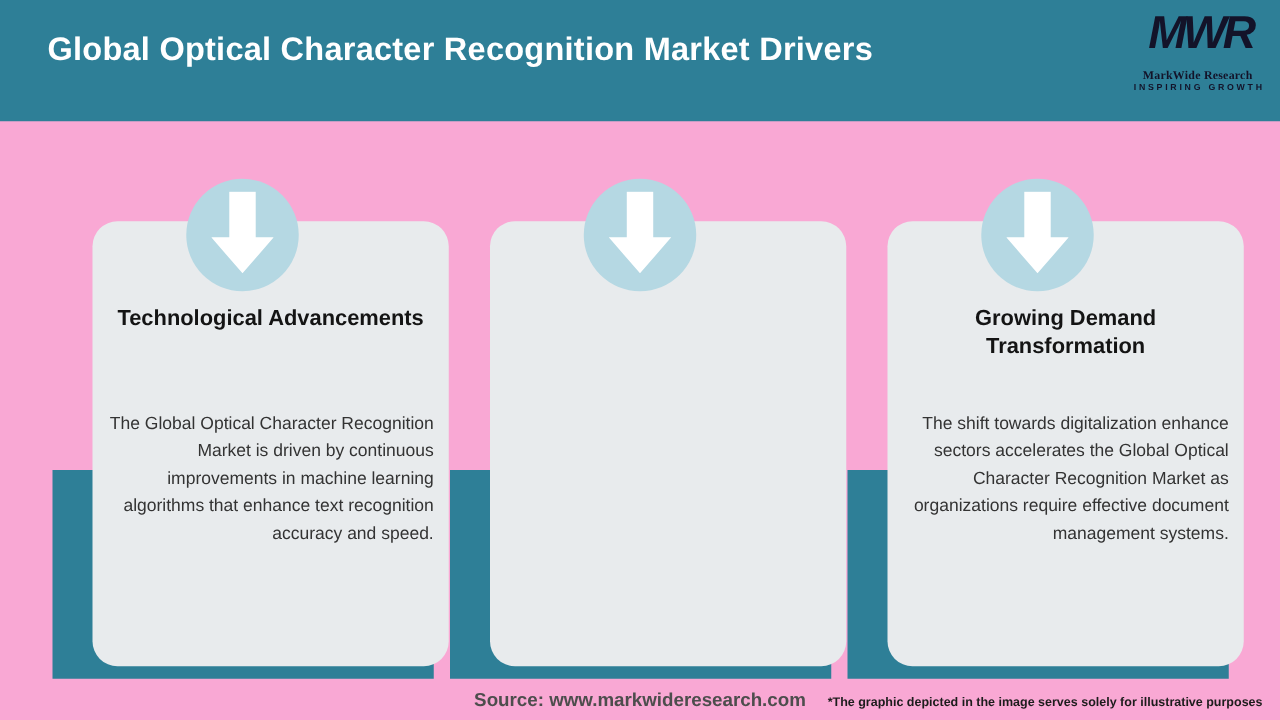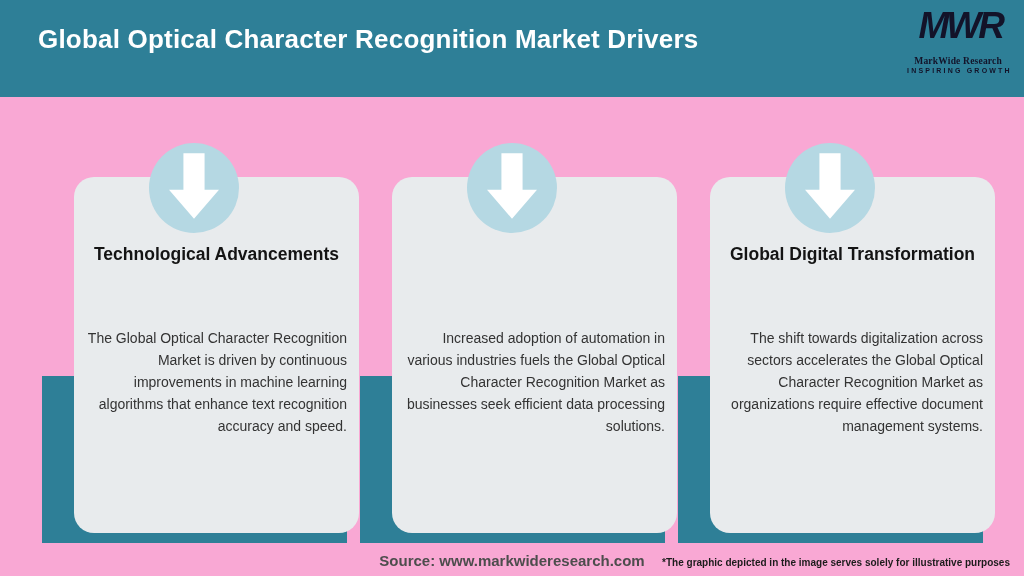--- a/index.html
+++ b/index.html
@@ -176,36 +176,35 @@
         <svg width="50" height="66" viewBox="0 0 52 68" aria-hidden="true">
           <path d="M15 0 H37 V38 H52 L26 68 L0 38 H15 Z" fill="#ffffff"></path>
         </svg>
       </span>
     </div>
   </div>
 
   <div class="column col-1">
     <div class="frame"></div>
     <div class="card">
-      <div class="card-body">Increased adoption of automation in various industries fuels the Global Optical Character Recognition Market as businesses seek efficient data processing solutions.</div>
     </div>
     <div class="circle">
       <span>
         <svg width="50" height="66" viewBox="0 0 52 68" aria-hidden="true">
           <path d="M15 0 H37 V38 H52 L26 68 L0 38 H15 Z" fill="#ffffff"></path>
         </svg>
       </span>
     </div>
   </div>
 
   <div class="column col-2">
     <div class="frame"></div>
     <div class="card">
-      <div class="card-title">Global Digital Transformation</div>
-      <div class="card-body">The shift towards digitalization across sectors accelerates the Global Optical Character Recognition Market as organizations require effective document management systems.</div>
+      <div class="card-title">Growing Demand Transformation</div>
+      <div class="card-body">The shift towards digitalization enhance sectors accelerates the Global Optical Character Recognition Market as organizations require effective document management systems.</div>
     </div>
     <div class="circle">
       <span>
         <svg width="50" height="66" viewBox="0 0 52 68" aria-hidden="true">
           <path d="M15 0 H37 V38 H52 L26 68 L0 38 H15 Z" fill="#ffffff"></path>
         </svg>
       </span>
     </div>
   </div>
 

